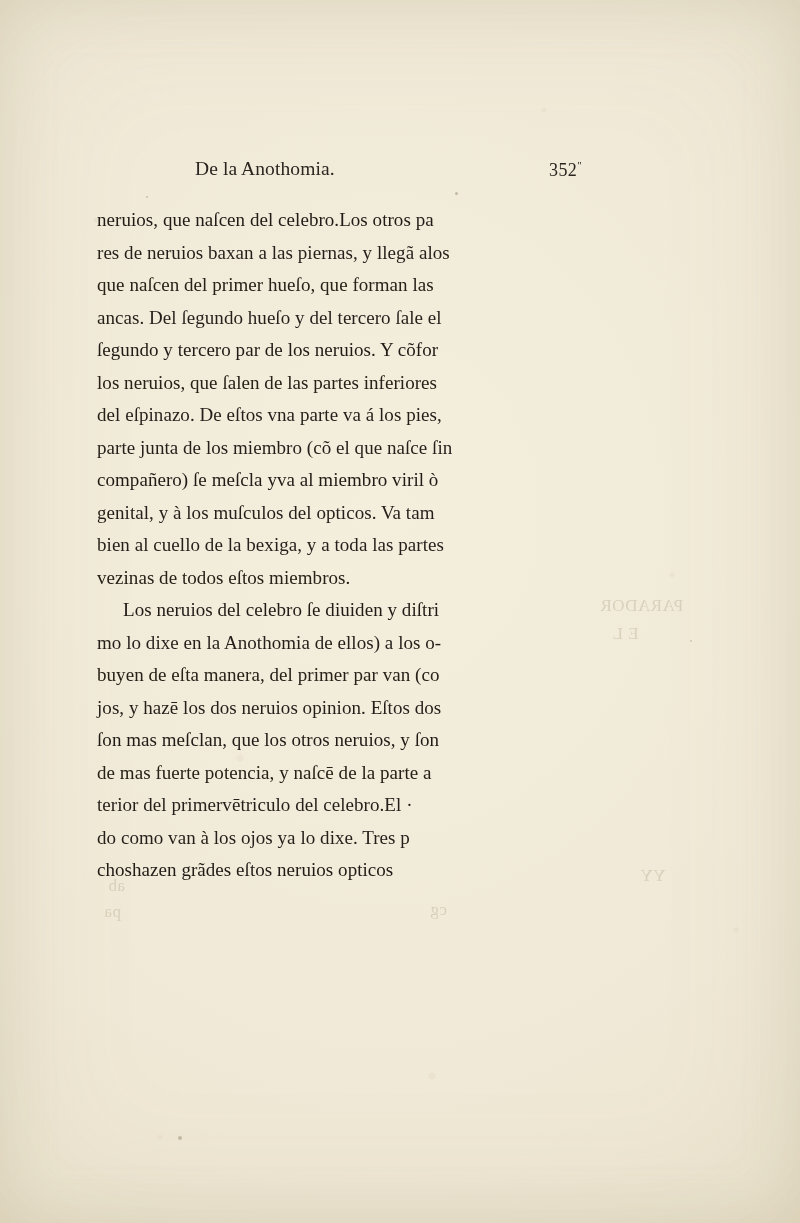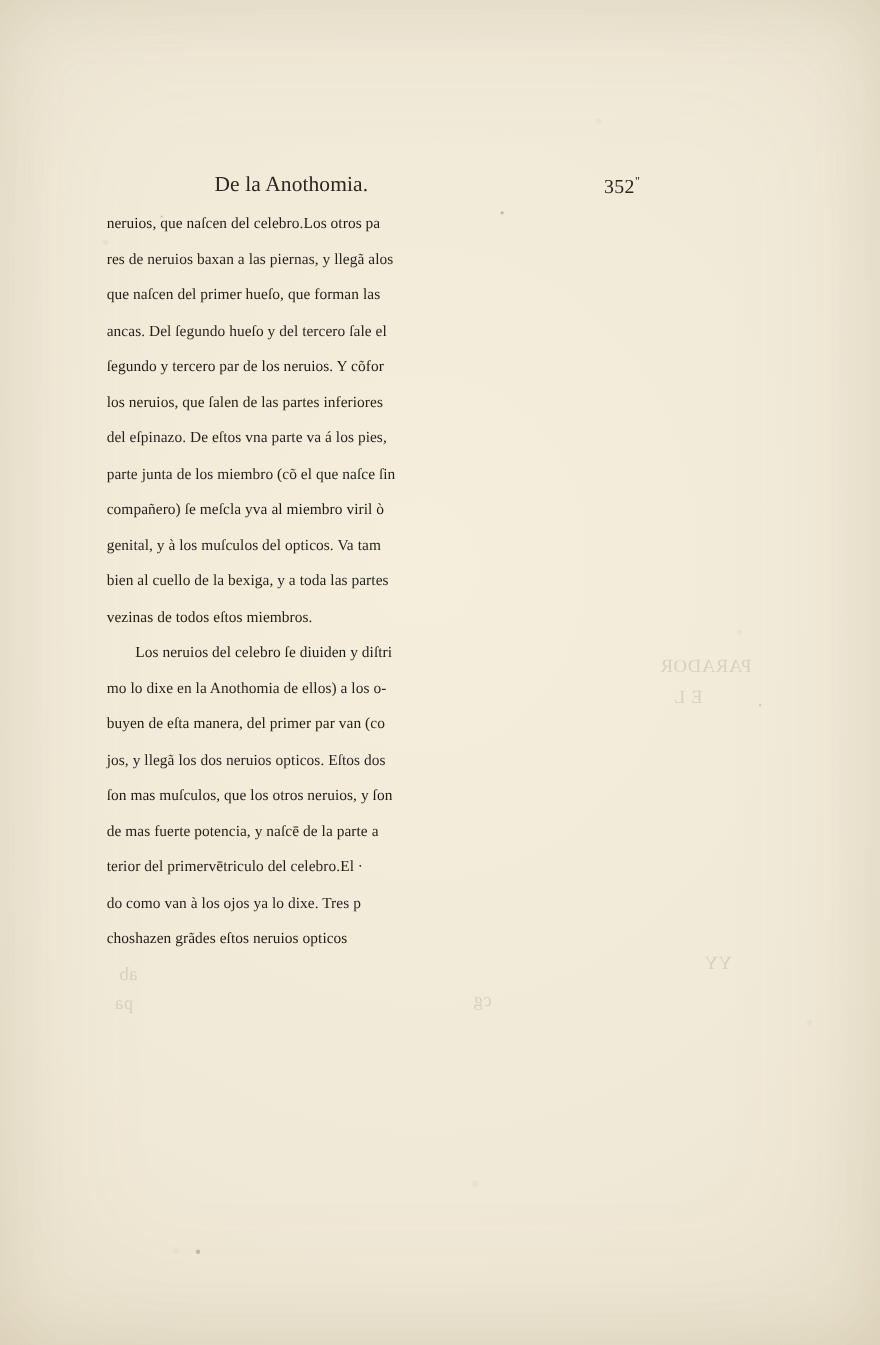--- a/index.html
+++ b/index.html
@@ -78,22 +78,22 @@
     white-space: nowrap;
   }
   .runninghead .folio .mark {
     font-size: 11px;
     vertical-align: super;
     letter-spacing: 0;
   }
 
   
   .body {
-    margin-top: 0;
-    font-size: 14px;
+    margin-top: 16px;
+    font-size: 19px;
     line-height: 32.5px;
     color: #241f1a;
     letter-spacing: .05px;
   }
   .line {
     white-space: nowrap;
     height: 32.5px;
   }
   .line.indent {
     padding-left: 26px;
@@ -167,22 +167,22 @@
       <div class="line">del eſpinazo. De eſtos vna parte va á los pies,</div>
       <div class="line">parte junta de los miembro (cõ el que naſce ſin</div>
       <div class="line">compañero) ſe meſcla yva al miembro viril ò</div>
       <div class="line">genital, y à los muſculos del opticos. Va tam</div>
       <div class="line">bien al cuello de la bexiga, y a toda las partes</div>
       <div class="line">vezinas de todos eſtos miembros.</div>
 
       <div class="line indent">Los neruios del celebro ſe diuiden y diſtri</div>
       <div class="line">mo lo dixe en la Anothomia de ellos) a los o-</div>
       <div class="line">buyen de eſta manera, del primer par van (co</div>
-      <div class="line">jos, y llegã los dos neruios opticos. Eſtos dos</div>
-      <div class="line">ſon mas muſculos, que los otros neruios, y ſon</div>
+      <div class="line">jos, y hazē los dos neruios opinion. Eſtos dos</div>
+      <div class="line">ſon mas meſclan, que los otros neruios, y ſon</div>
       <div class="line">de mas fuerte potencia, y naſcē de la parte a</div>
       <div class="line">terior del primervētriculo del celebro.El ·</div>
       <div class="line">do como van à los ojos ya lo dixe. Tres p</div>
       <div class="line">choshazen grãdes eſtos neruios opticos</div>
 
     </div>
   </div>
 
   <div class="vignette"></div>
 </div>

